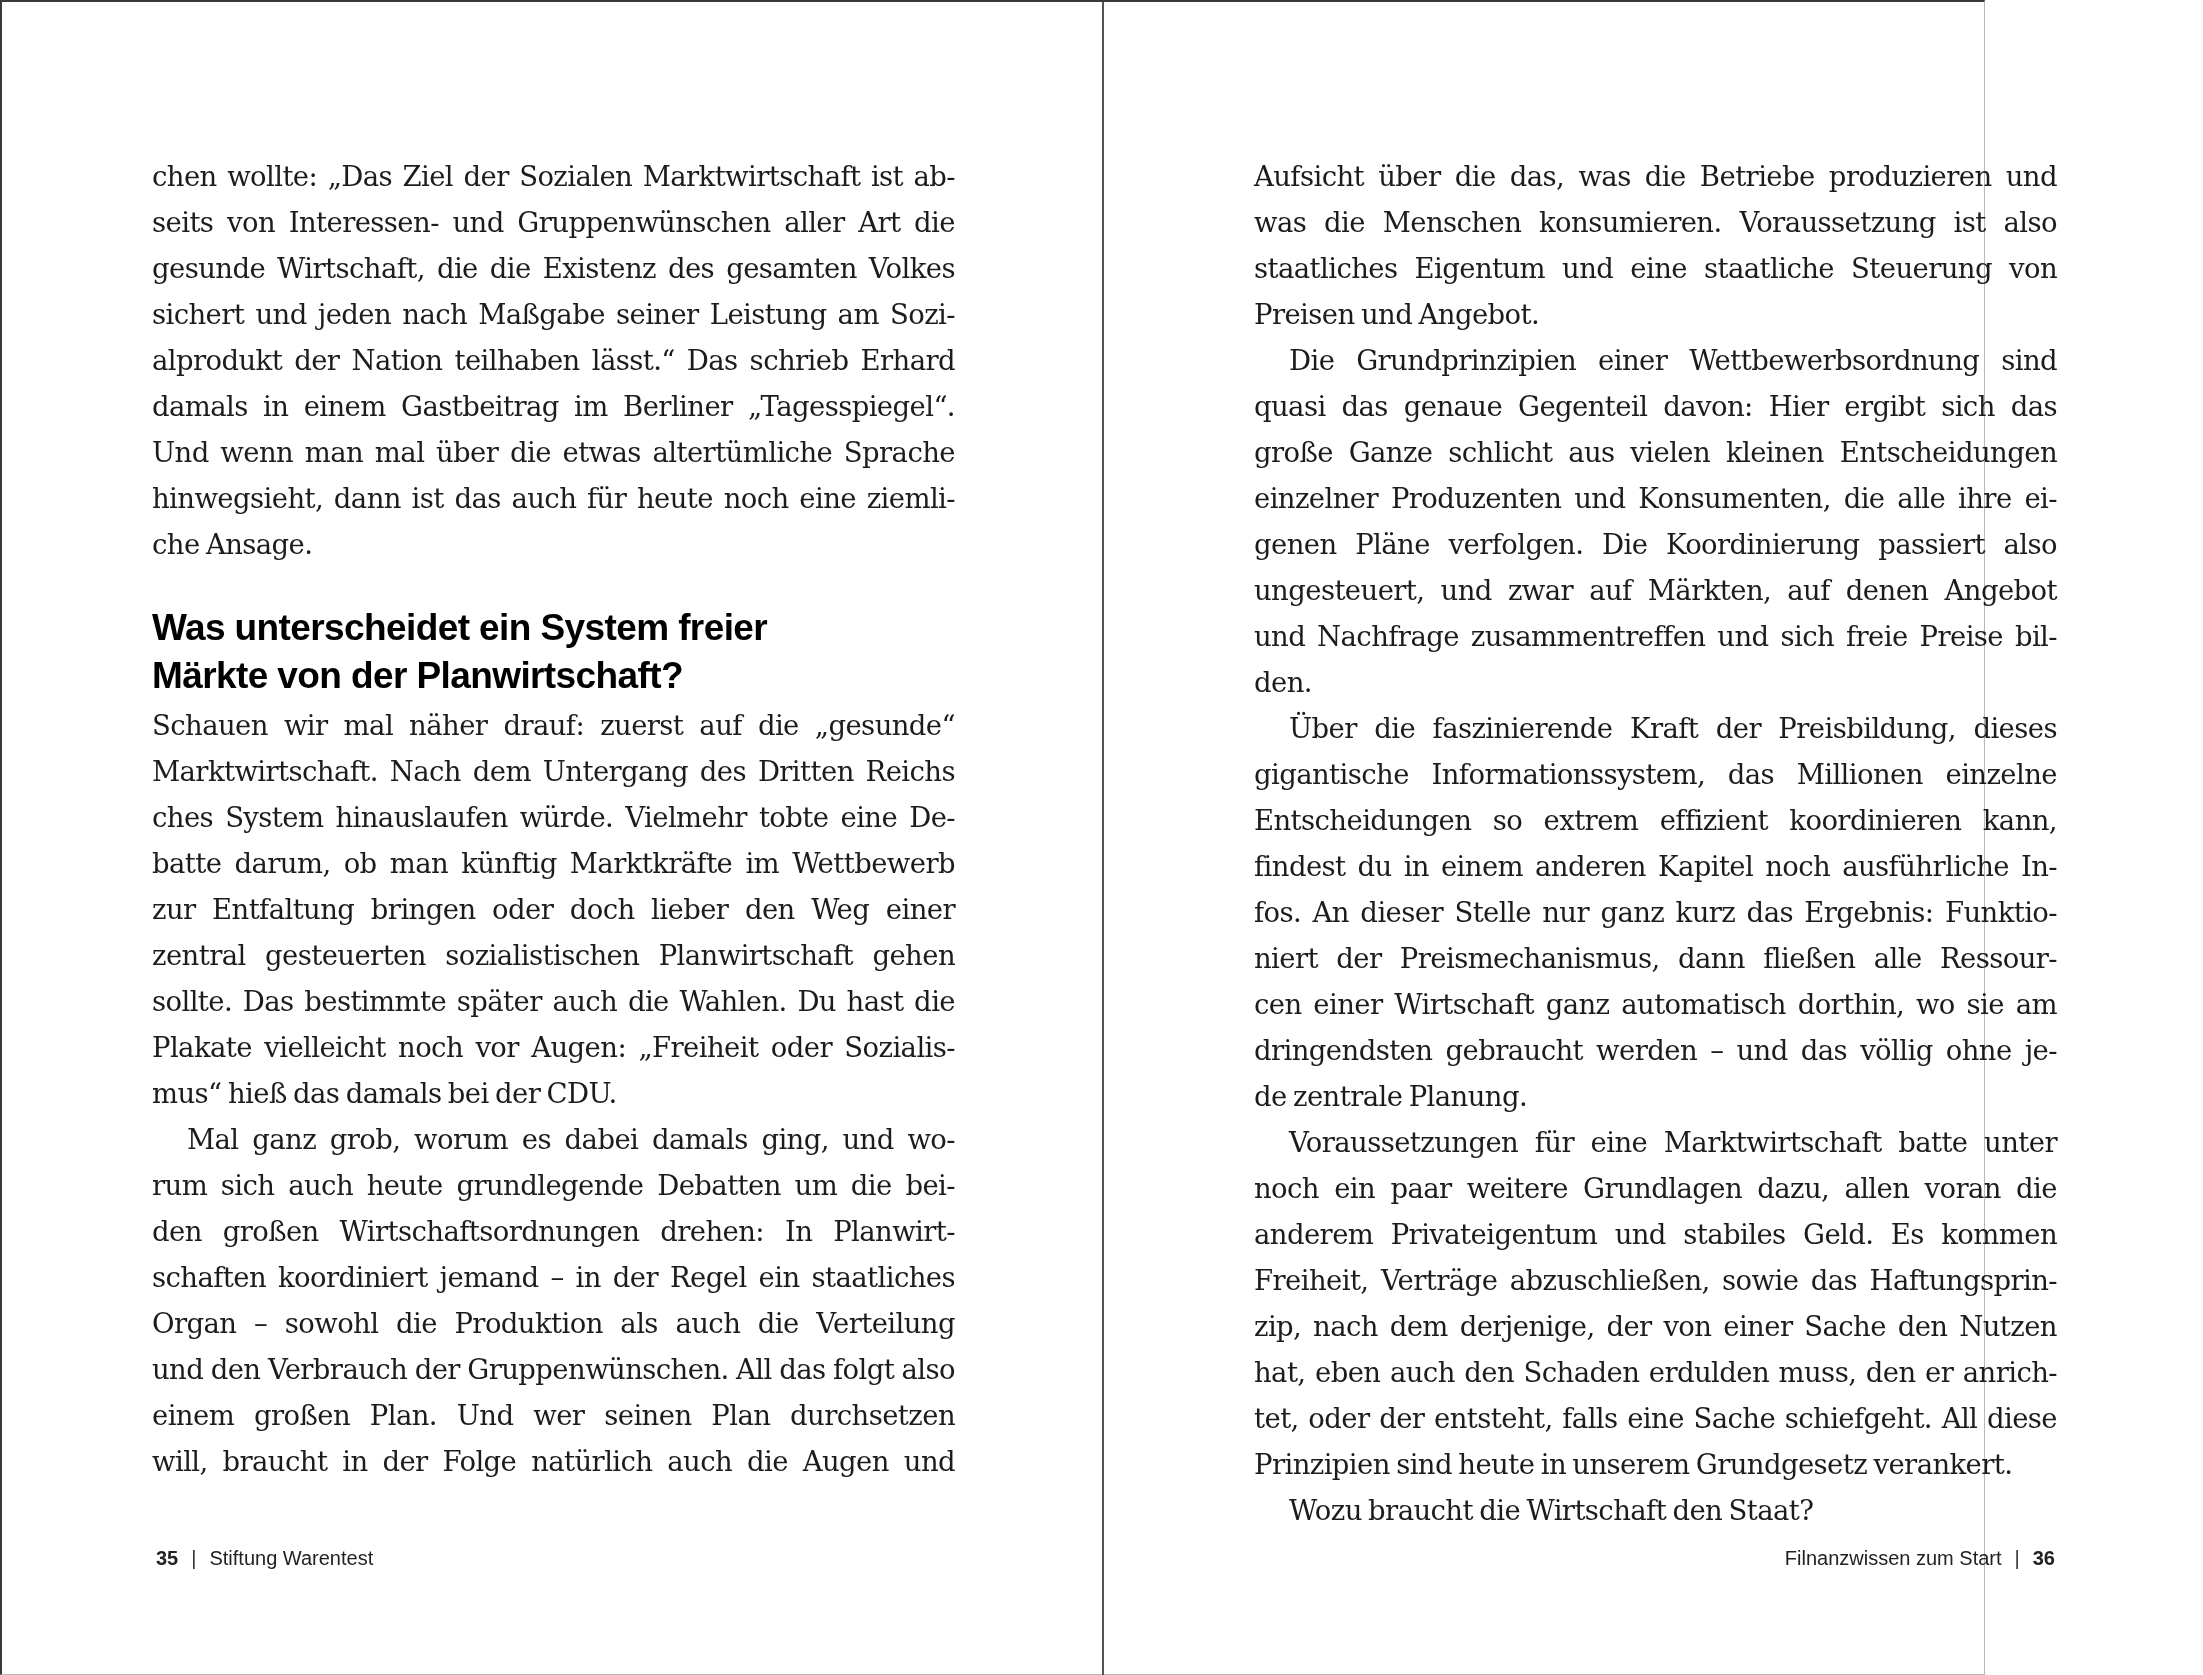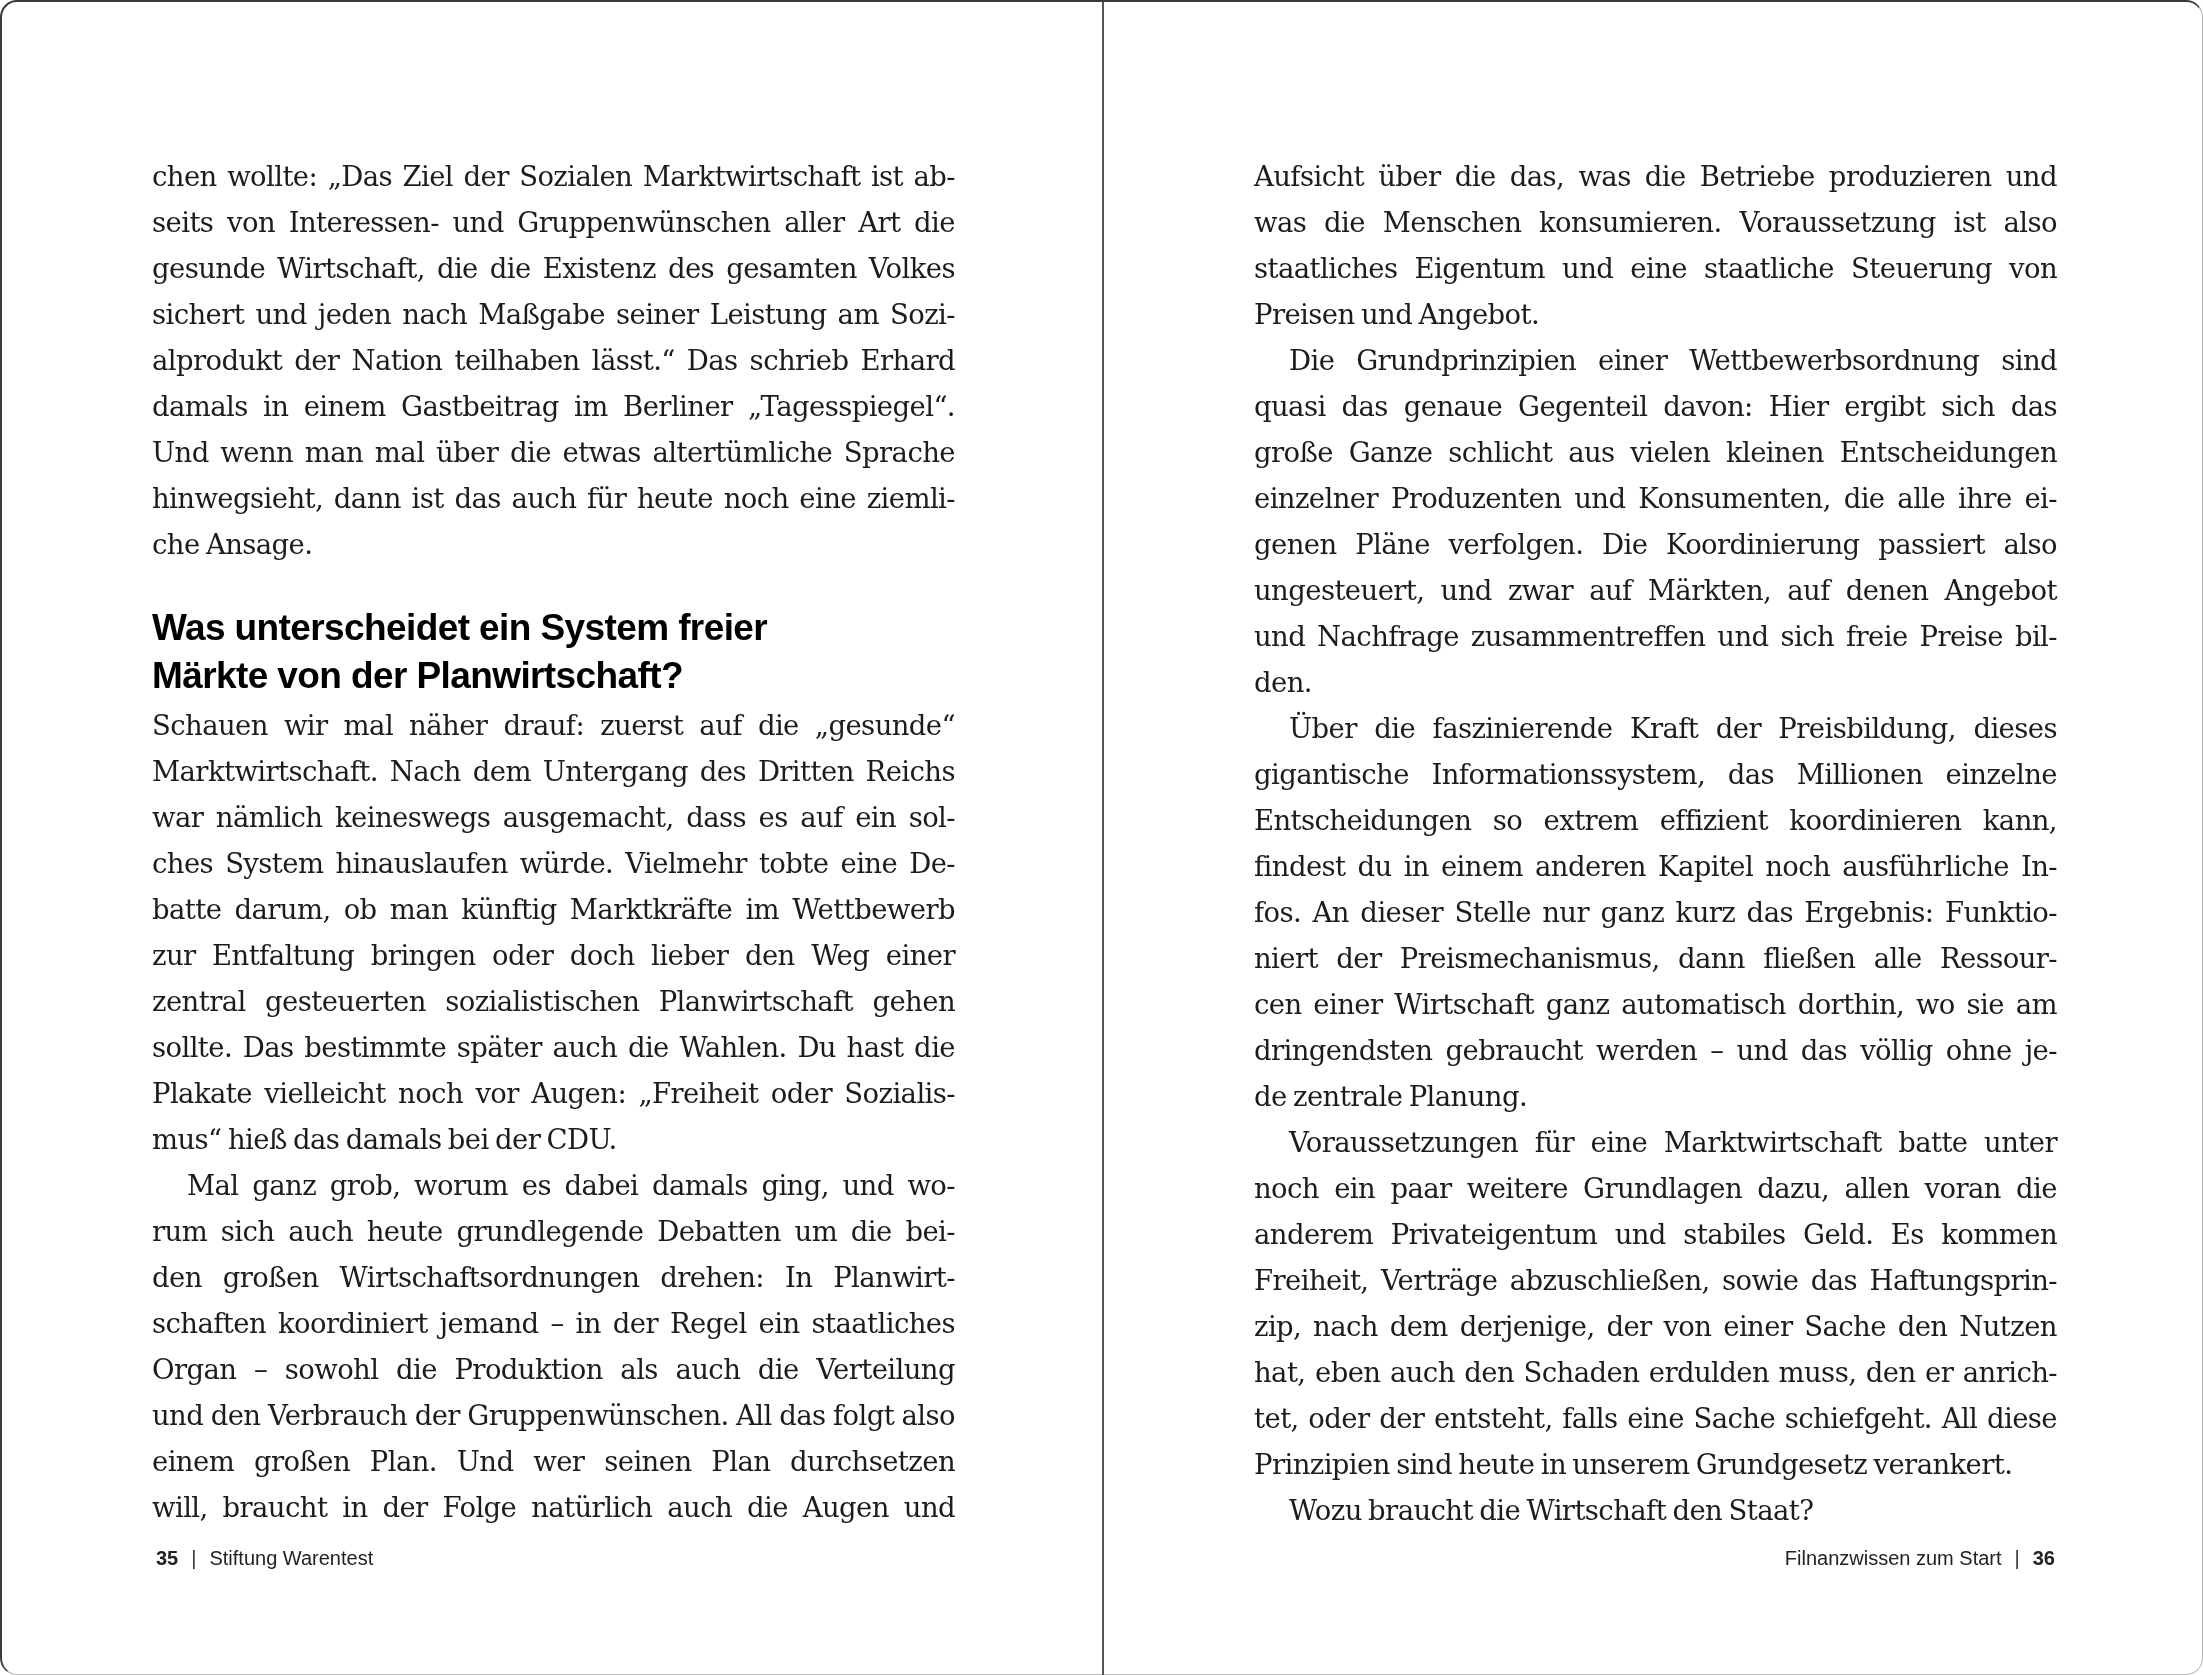--- a/index.html
+++ b/index.html
@@ -1,21 +1,21 @@
 <!DOCTYPE html>
 <html style="font-size:14.7px"><head>
 <meta charset="utf-8">
 <style>
   html, body { margin: 0; padding: 0; background: #ffffff; }
   body { width: 2203px; height: 1675px; position: relative; overflow: hidden; }
   .spread {
-    position: absolute; left: 0; top: 0; width: 2203px; height: 1675px;
+    position: absolute; left: 0; top: 0; width: 1985px; height: 1675px;
     background: #ffffff; box-sizing: border-box;
     border-top: 2.8px solid #3a3a3a; border-left: 2.8px solid #3a3a3a;
-    border-right: 1.8px solid #b8b8b8; border-bottom: 1.8px solid #b8b8b8; border-radius: 17px;
+    border-right: 1.8px solid #b8b8b8; border-bottom: 1.8px solid #b8b8b8;
   }
   .gutter {
     position: absolute; left: 1100px; top: 0; width: 1.8px; height: 1675px;
     background: #555555;
   }
   .page { position: absolute; top: 0; height: 1675px; }
   .page-left { left: 0; width: 1100px; }
   .page-right { left: 1102px; width: 1101px; }
   .column {
     position: absolute; top: 151px; width: 803px;
@@ -63,21 +63,20 @@
           <span class="line">hinwegsieht, dann ist das auch für heute noch eine ziemli-</span>
           <span class="line last">che Ansage.</span>
         </div>
         <div class="heading">
           <span>Was unterscheidet ein System freier</span>
           <span>Märkte von der Planwirtschaft?</span>
         </div>
         <div>
           <span class="line">Schauen wir mal näher drauf: zuerst auf die „gesunde“</span>
           <span class="line">Marktwirtschaft. Nach dem Untergang des Dritten Reichs</span>
-          <span class="line">war nämlich keineswegs ausgemacht, dass es auf ein sol-</span>
           <span class="line">ches System hinauslaufen würde. Vielmehr tobte eine De-</span>
           <span class="line">batte darum, ob man künftig Marktkräfte im Wettbewerb</span>
           <span class="line">zur Entfaltung bringen oder doch lieber den Weg einer</span>
           <span class="line">zentral gesteuerten sozialistischen Planwirtschaft gehen</span>
           <span class="line">sollte. Das bestimmte später auch die Wahlen. Du hast die</span>
           <span class="line">Plakate vielleicht noch vor Augen: „Freiheit oder Sozialis-</span>
           <span class="line last">mus“ hieß das damals bei der CDU.</span>
         </div>
         <div>
           <span class="line indent">Mal ganz grob, worum es dabei damals ging, und wo-</span>

